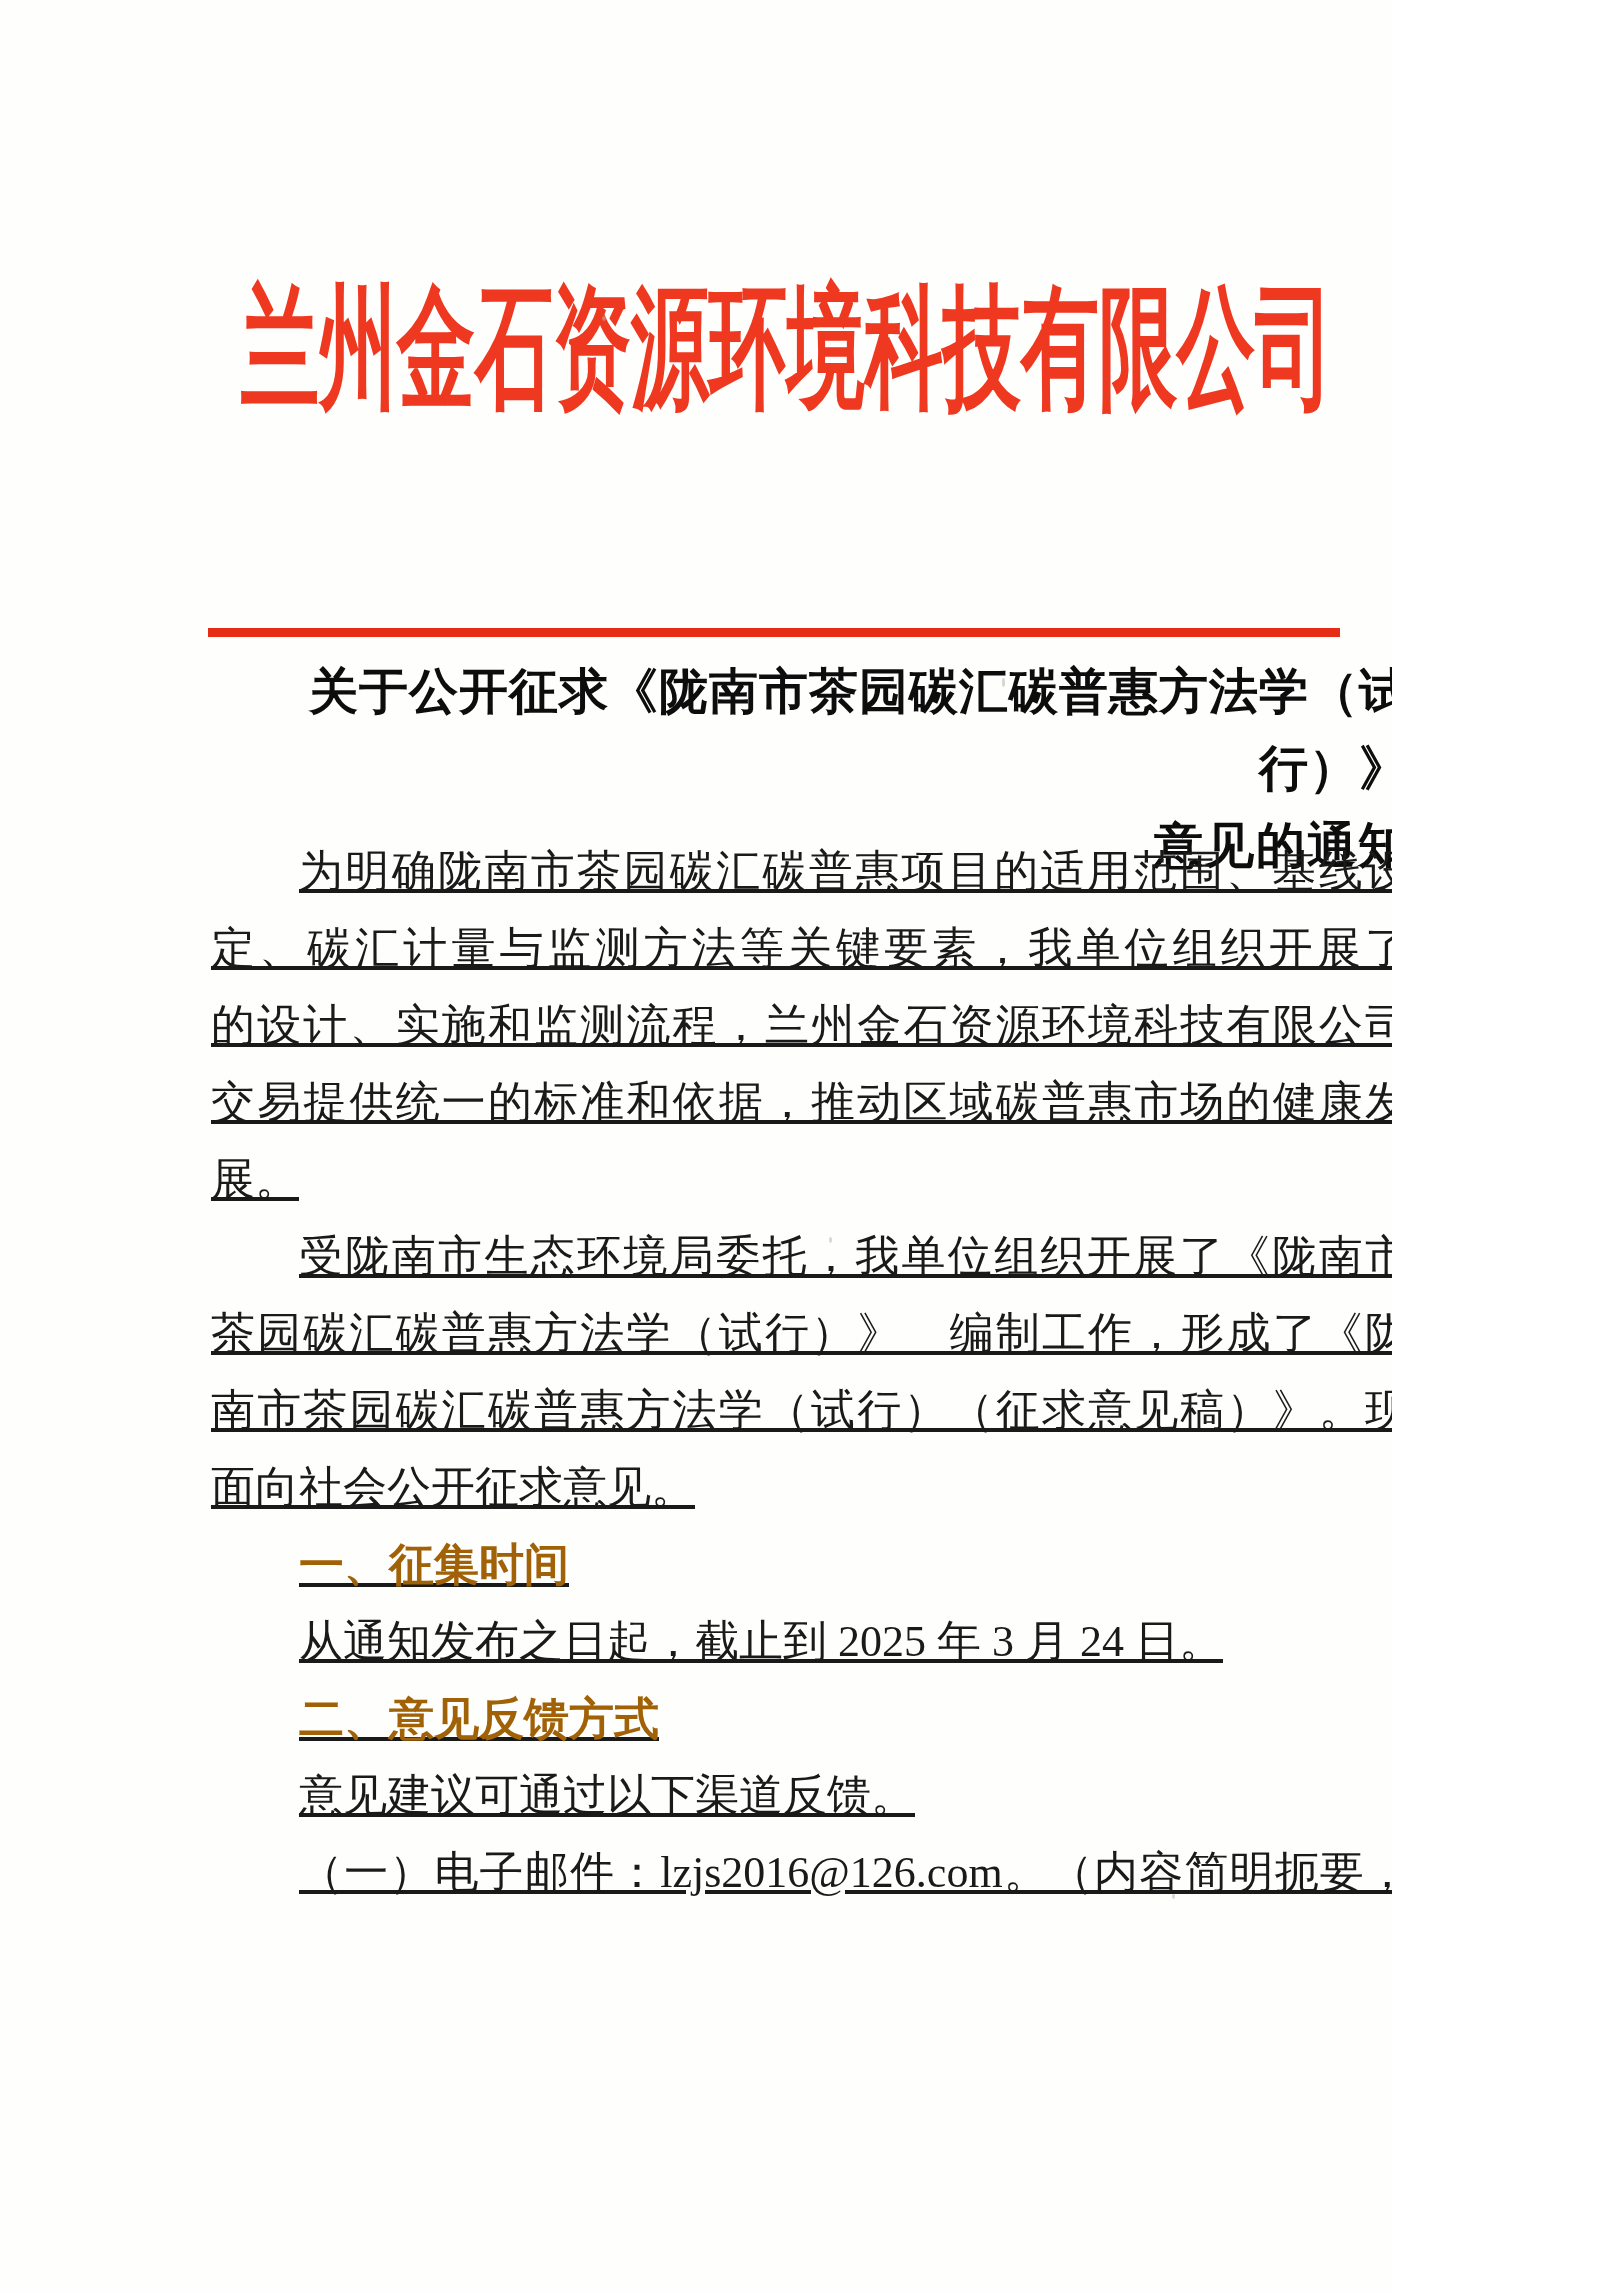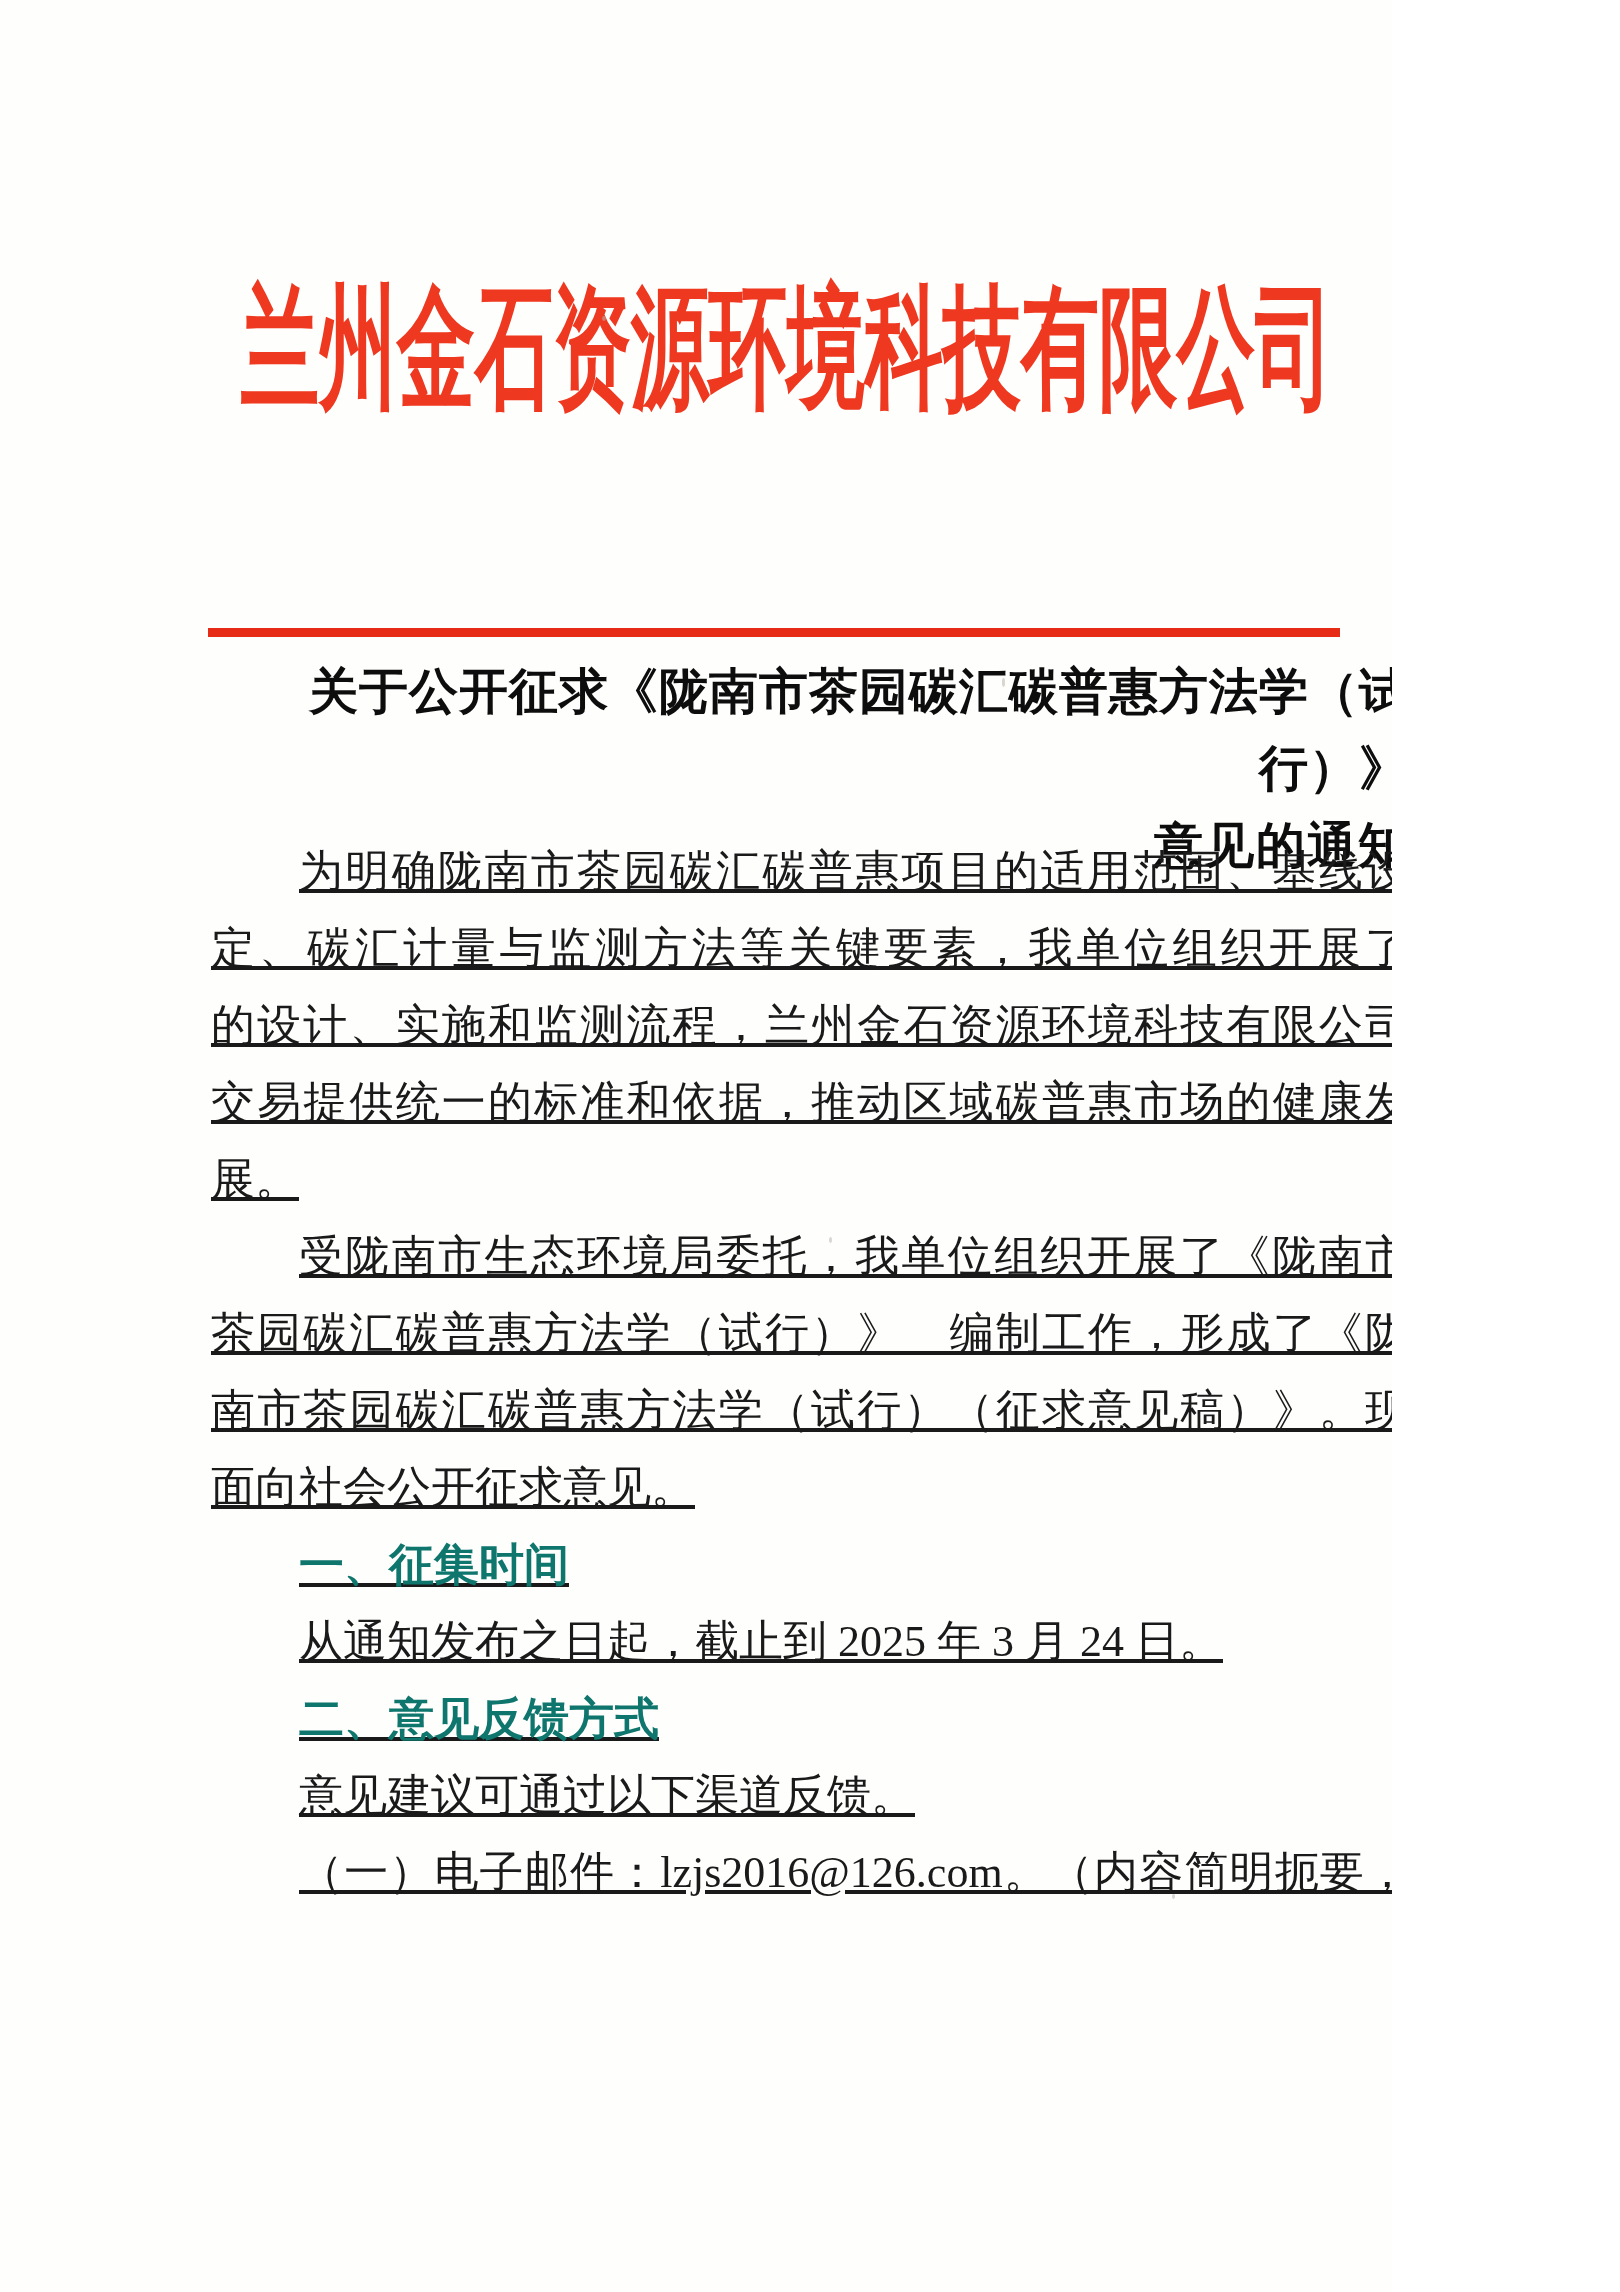--- a/index.html
+++ b/index.html
@@ -74,21 +74,21 @@
     text-align-last: justify;
     text-justify: inter-character;
   }
   .line.indent {
     text-indent: 88px;
   }
   .line.heading {
     font-family: "Liberation Sans", "DejaVu Sans", sans-serif;
     font-weight: 700;
     font-size: 45px;
-    color: #0f766e;
+    color: #a16207;
   }
   
   .speck {
     position: absolute;
     background: #b9b2ac;
     border-radius: 50%;
     opacity: 0.55;
   }
 </style>
 </head>

